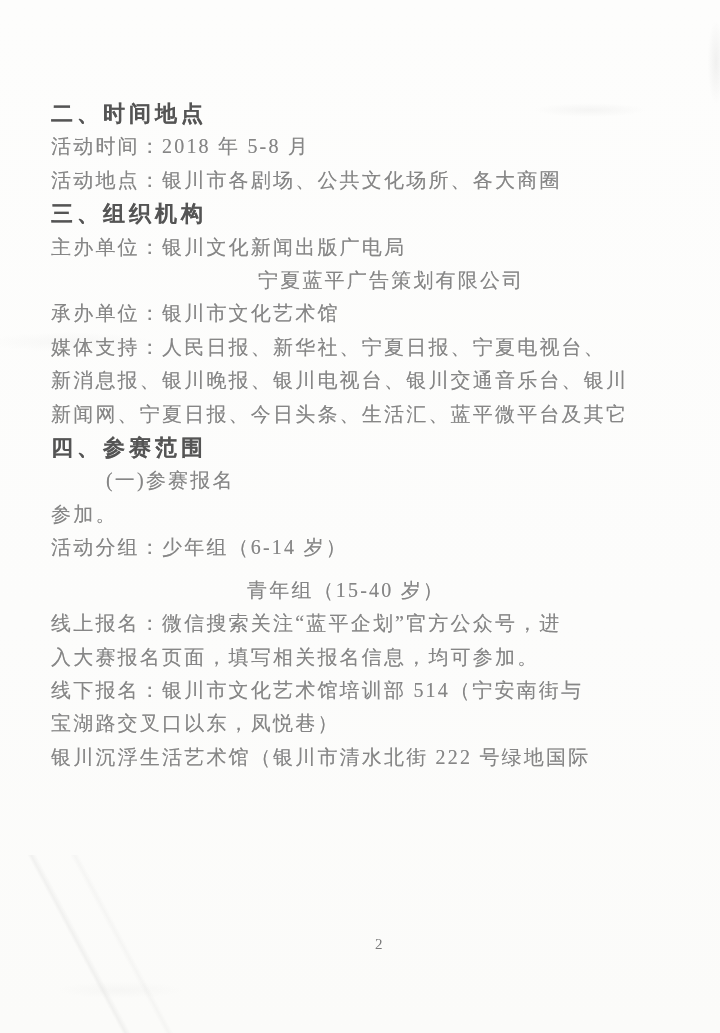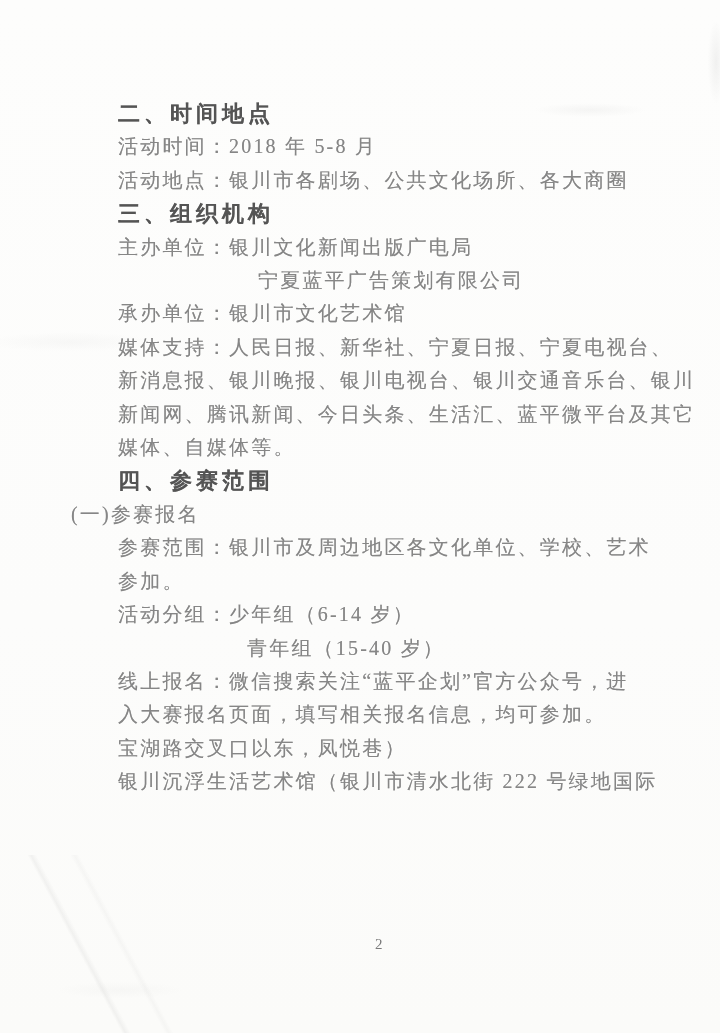--- a/index.html
+++ b/index.html
@@ -36,28 +36,28 @@
     position: absolute;
     top: 97px;
     left: 0;
     width: 720px;
   }
   .line {
     line-height: 33.4px;
     font-size: 20px;
     letter-spacing: 2.2px;
     color: #868686;
-    padding-left: 118px;
+    padding-left: 51px;
     white-space: nowrap;
     text-shadow: 0 0 0.6px rgba(134,134,134,0.55);
   }
   .line.para   { }
-  .line.kai    { padding-left: 71px; }
+  .line.kai    { padding-left: 106px; }
   .line.colon  { padding-left: 258px; }
-  .line.group  { padding-left: 247px; }
+  .line.group  { padding-left: 247px; margin-top: 9px; }
   .line.heading {
     font-family: "Liberation Sans", sans-serif;
     font-weight: bold;
     font-size: 22px;
     letter-spacing: 4px;
     color: #545454;
     text-shadow: 0 0 0.5px rgba(84,84,84,0.6);
   }
   .page-number {
     position: absolute;
@@ -79,31 +79,30 @@
     <div class="line heading para">二、时间地点</div>
     <div class="line para">活动时间：2018 年 5-8 月</div>
     <div class="line para">活动地点：银川市各剧场、公共文化场所、各大商圈</div>
 
     <div class="line heading para">三、组织机构</div>
     <div class="line para">主办单位：银川文化新闻出版广电局</div>
     <div class="line colon">宁夏蓝平广告策划有限公司</div>
     <div class="line para">承办单位：银川市文化艺术馆</div>
     <div class="line para">媒体支持：人民日报、新华社、宁夏日报、宁夏电视台、</div>
     <div class="line">新消息报、银川晚报、银川电视台、银川交通音乐台、银川</div>
-    <div class="line">新闻网、腾讯新闻、今日头条、生活汇、蓝平微平台及其它</div>
-    <div class="line">媒体、自媒体等。</div>
+    <div class="line">新闻网、宁夏日报、今日头条、生活汇、蓝平微平台及其它</div>
 
     <div class="line heading para">四、参赛范围</div>
     <div class="line kai">(一)参赛报名</div>
-    <div class="line para">参赛范围：银川市及周边地区各文化单位、学校、艺术</div>
     <div class="line">参加。</div>
     <div class="line para">活动分组：少年组（6-14 岁）</div>
     <div class="line group">青年组（15-40 岁）</div>
     <div class="line para">线上报名：微信搜索关注“蓝平企划”官方公众号，进</div>
     <div class="line">入大赛报名页面，填写相关报名信息，均可参加。</div>
+    <div class="line para">线下报名：银川市文化艺术馆培训部 514（宁安南街与</div>
     <div class="line">宝湖路交叉口以东，凤悦巷）</div>
     <div class="line para">银川沉浮生活艺术馆（银川市清水北街 222 号绿地国际</div>
 
   </div>
 
   <div class="page-number">2</div>
 
   <div class="scan-crease"></div>
 
 </div>

